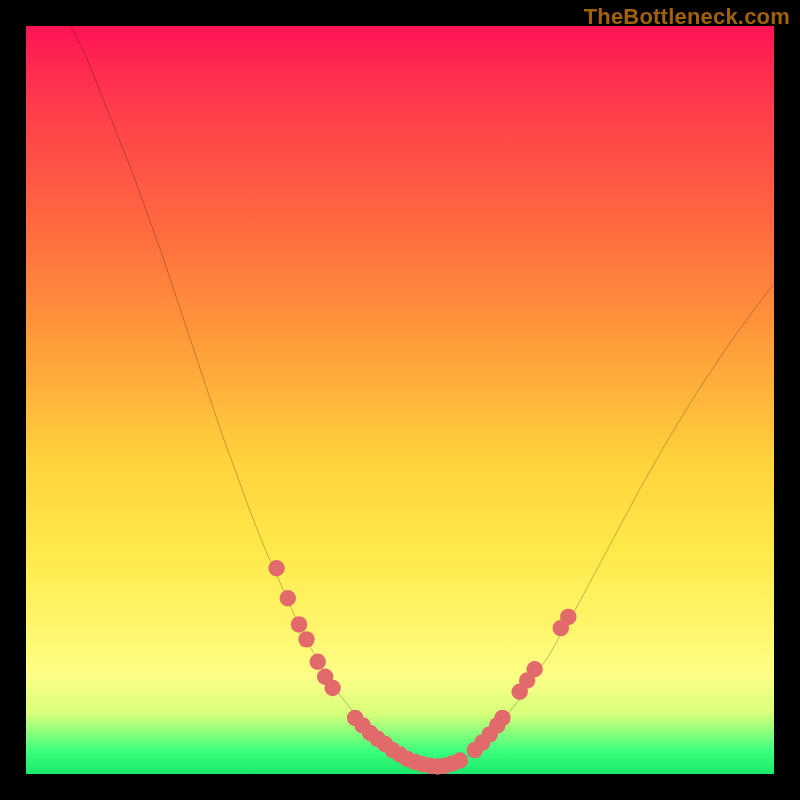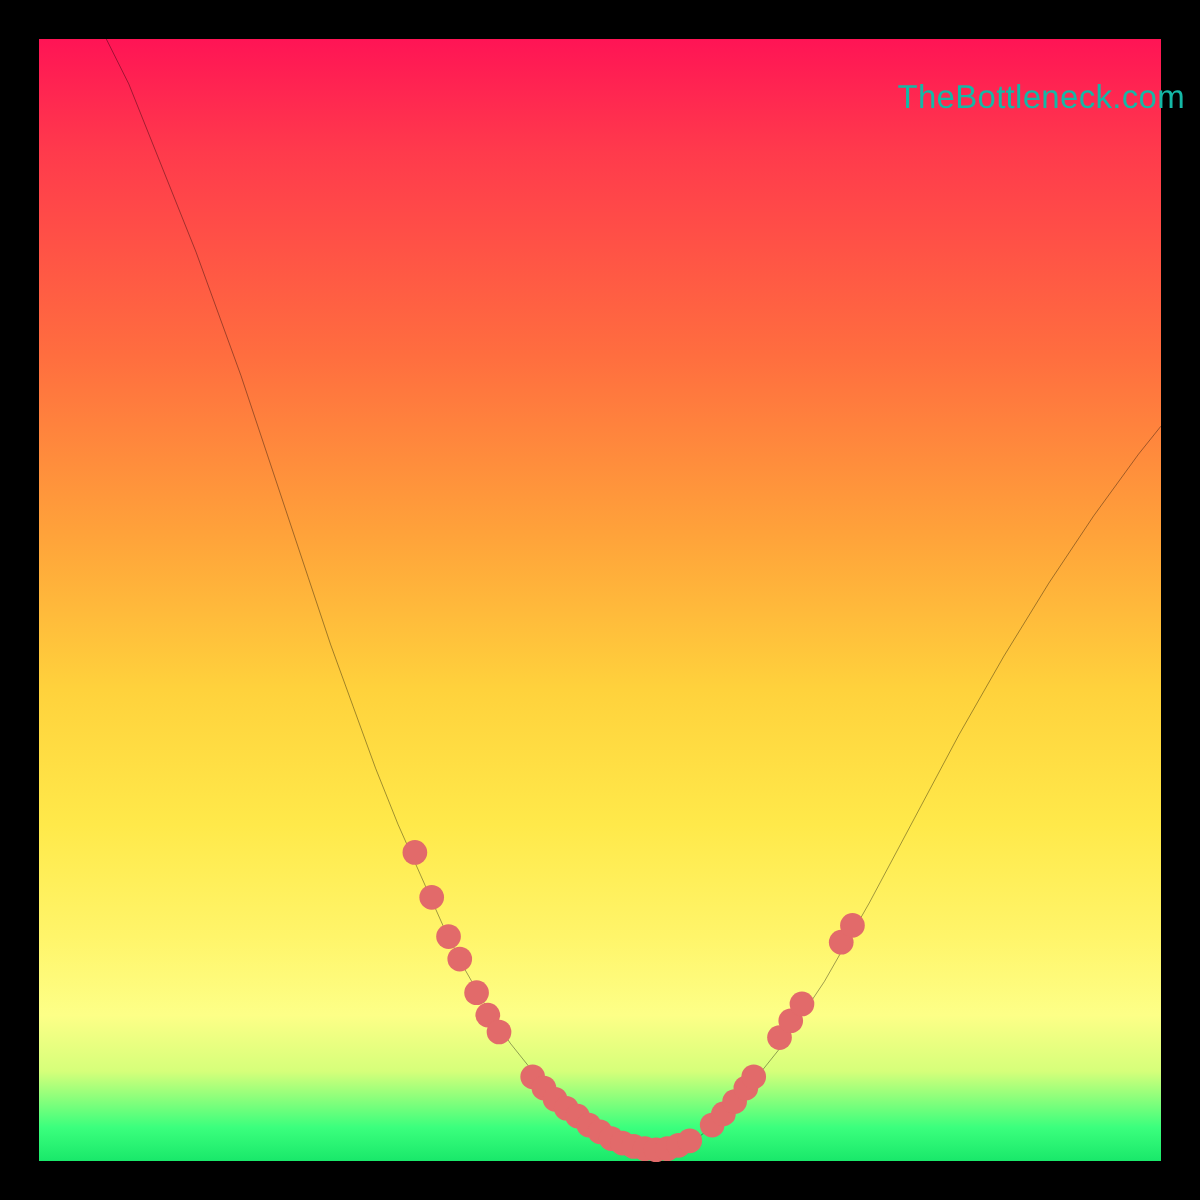--- a/index.html
+++ b/index.html
@@ -44,26 +44,25 @@
     left: 0;
     top: 0;
     width: 748px;
     height: 748px;
     overflow: visible;
   }
   .watermark {
     position: absolute;
     top: 4px;
     right: 10px;
-    color: #14b8a6;
+    color: #a16207;
     font-size: 22px;
-    font-weight: 400;
+    font-weight: 700;
     letter-spacing: 0.2px;
     user-select: none;
-    margin-top: 48px;
   }
 </style>
 </head>
 <body>
 
 <div class="frame">
   <div class="plot-area">
     <svg class="curve" viewBox="0 0 100 100" preserveAspectRatio="none">
       <path id="curve-path" fill="none" stroke="#000000" stroke-width="0.25" vector-effect="non-scaling-stroke" d="M6.00 0.00 L8.00 4.00 L10.00 9.00 L12.00 14.00 L14.00 19.00 L16.00 24.50 L18.00 30.00 L20.00 36.00 L22.00 42.00 L24.00 48.00 L26.00 54.00 L28.00 59.50 L30.00 65.00 L32.00 70.00 L34.00 74.50 L36.00 79.00 L38.00 83.00 L40.00 86.50 L42.00 89.50 L44.00 92.00 L46.00 94.20 L48.00 96.00 L50.00 97.40 L52.00 98.40 L54.00 99.00 L56.00 99.00 L58.00 98.40 L60.00 97.00 L62.00 95.00 L66.00 90.00 L70.00 84.00 L74.00 77.00 L78.00 69.50 L82.00 62.00 L86.00 55.00 L90.00 48.50 L94.00 42.50 L98.00 37.00 L100.00 34.50"></path>
       <g id="markers">

